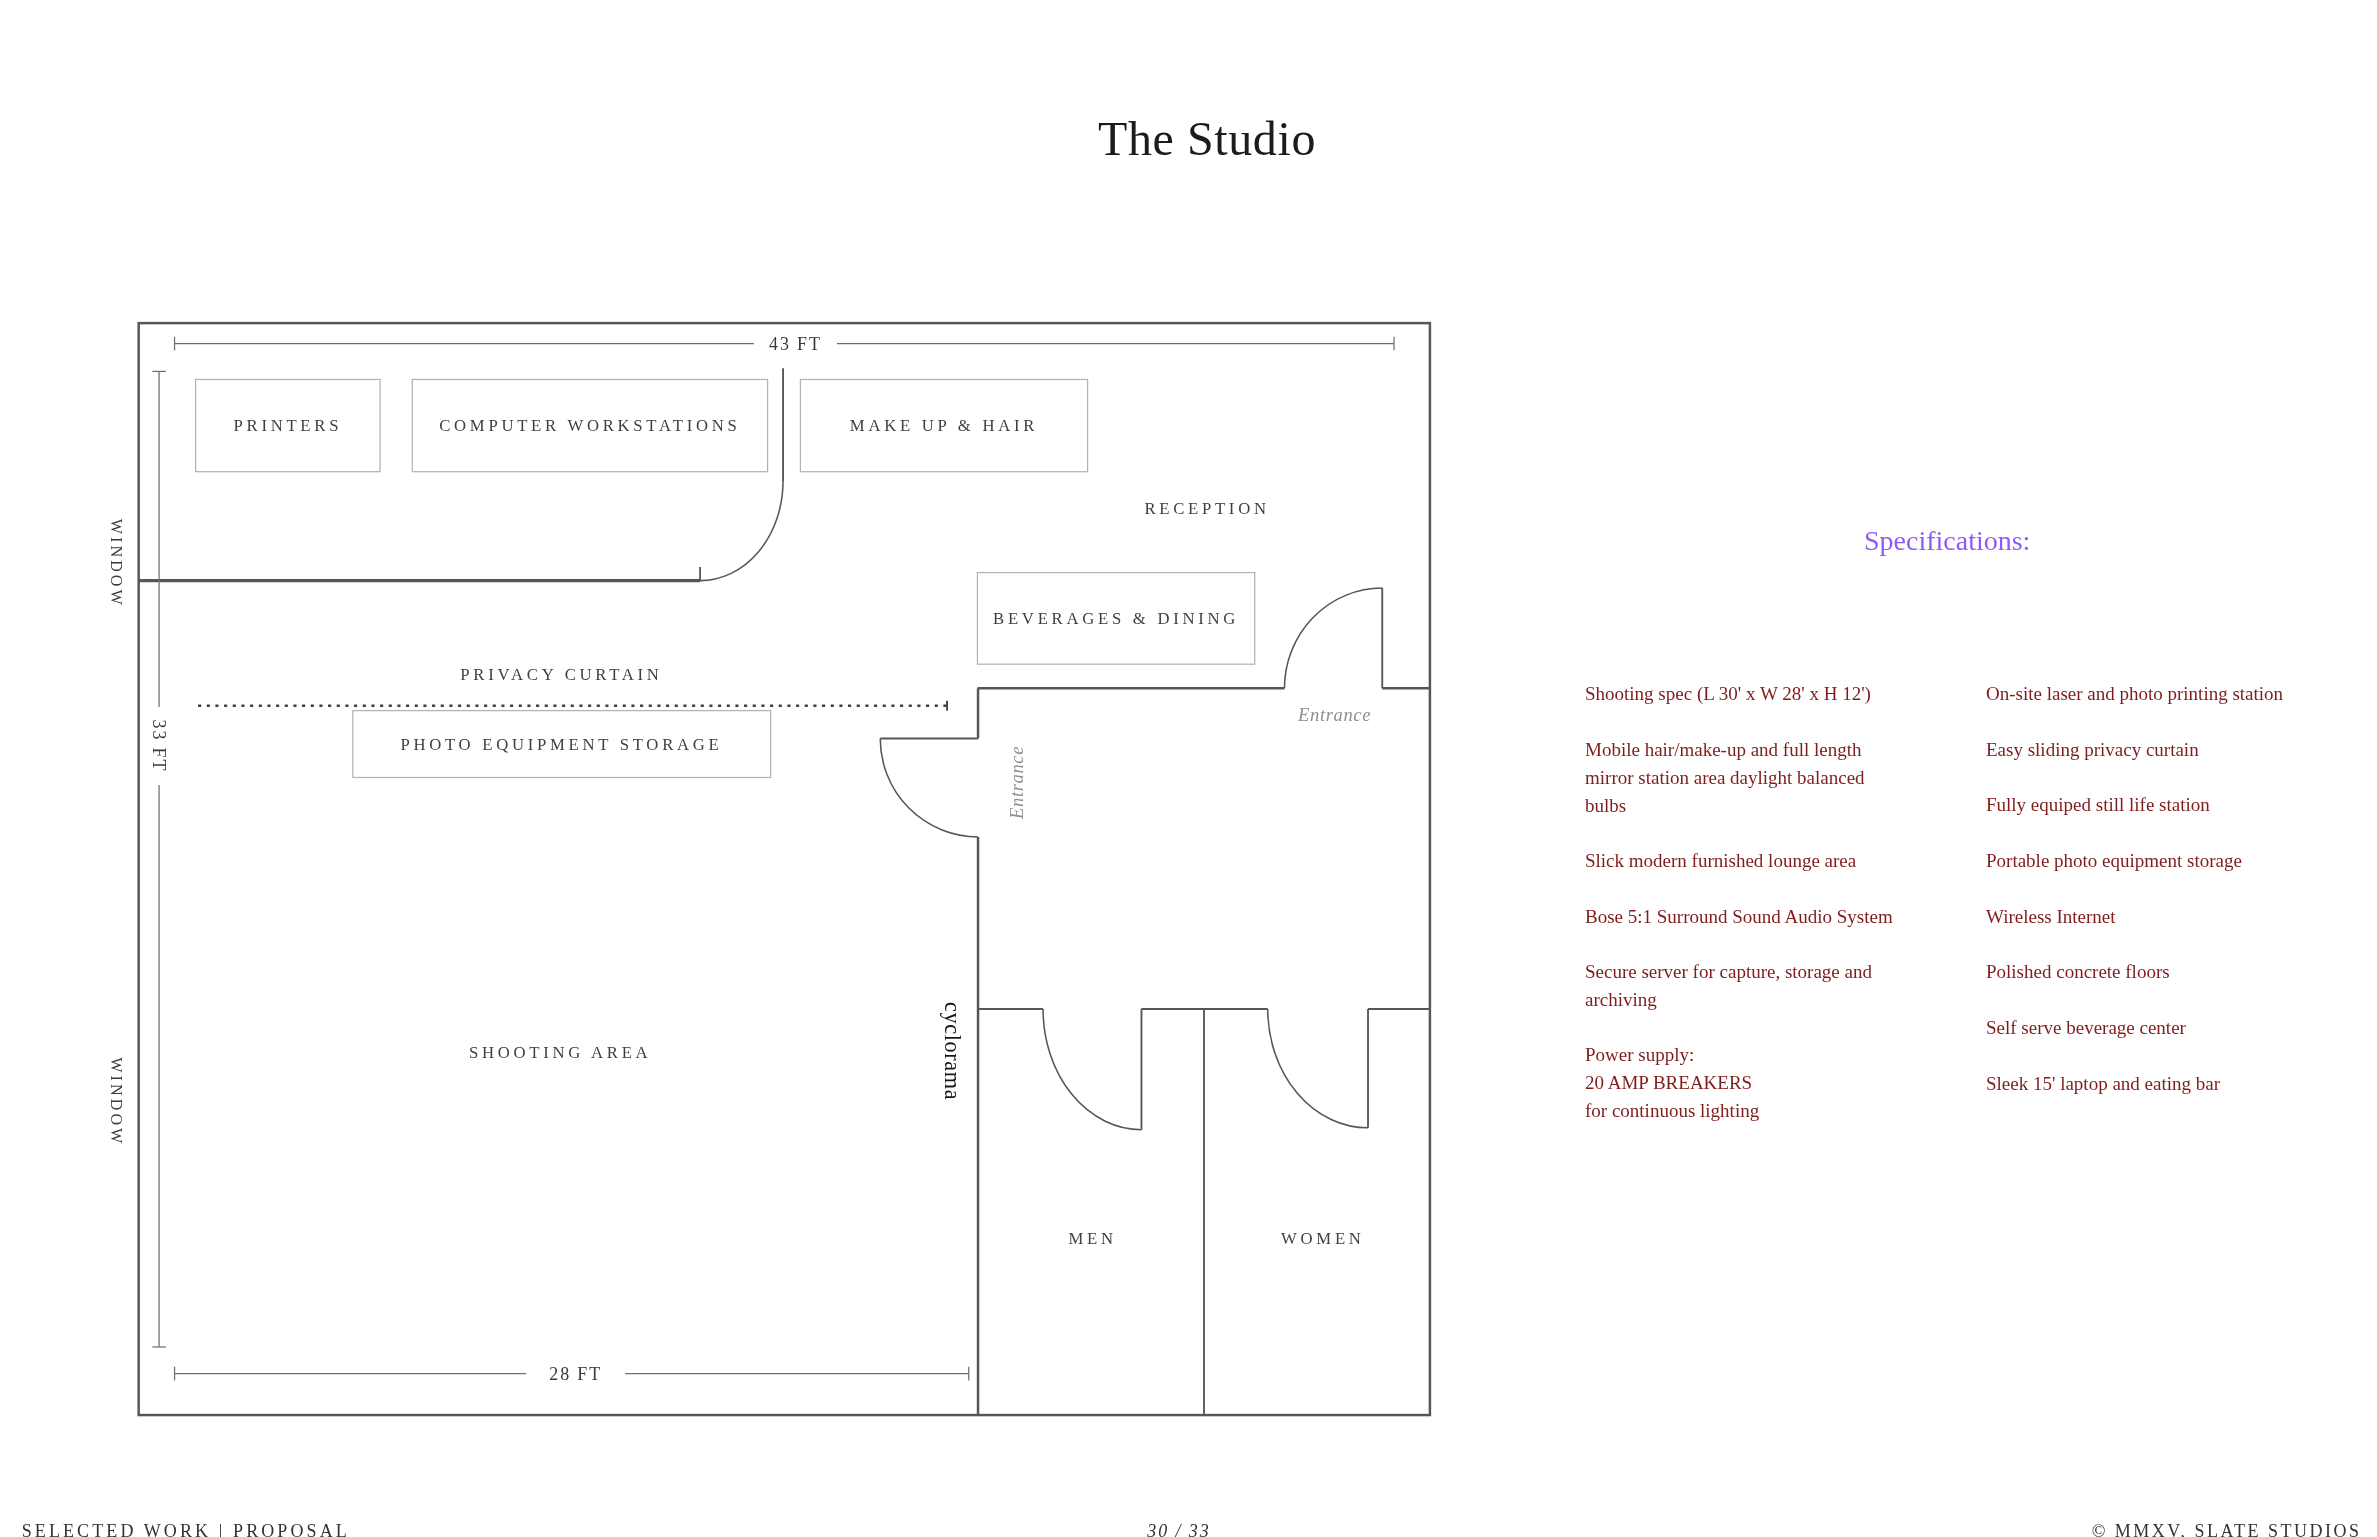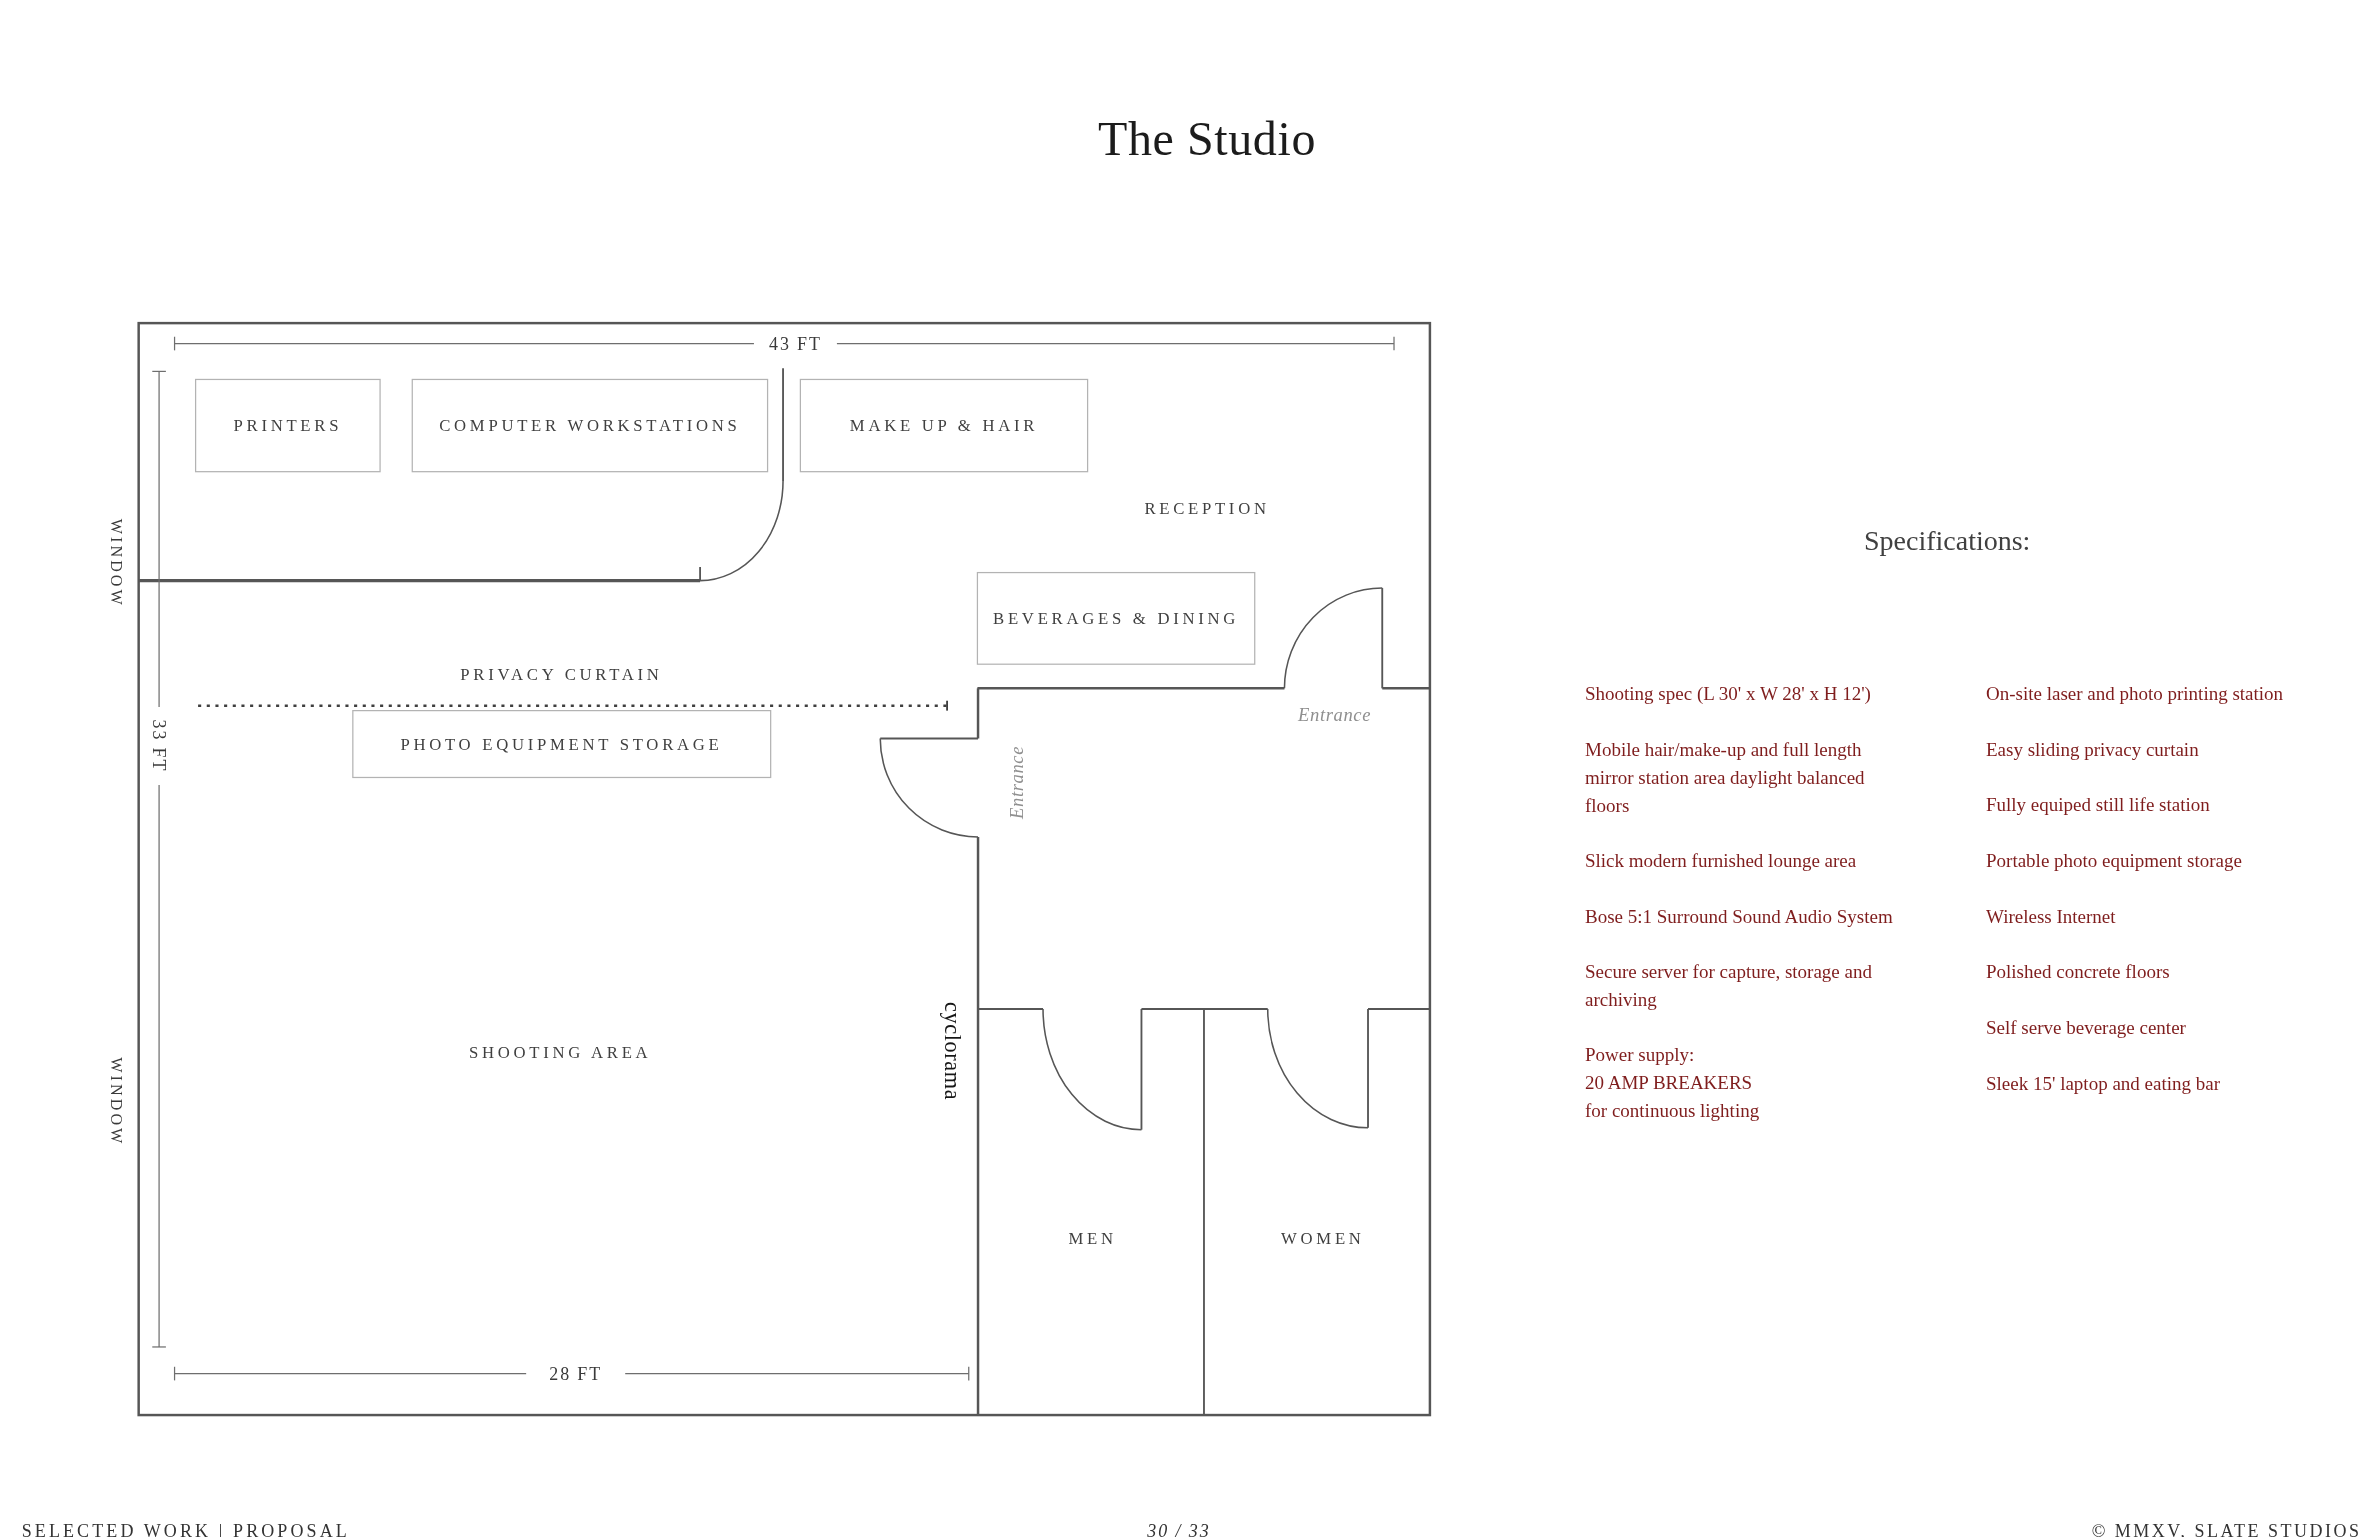--- a/index.html
+++ b/index.html
@@ -6,21 +6,21 @@
   body{
     width:2377px;height:1537px;position:relative;background:#ffffff;
     font-family:"Liberation Serif", serif;color:#1d1d1d;overflow:hidden;
   }
   .abs{position:absolute;}
   .page-title{
     top:87px;left:1207px;transform:translateX(-50%);
     font-size:48px;letter-spacing:0.6px;color:#1c1c1c;white-space:nowrap;margin-top:24px;
   }
   .spec-heading{
-    top:525px;left:1864px;font-size:28px;color:#404040;white-space:nowrap;
+    top:525px;left:1864px;font-size:28px;color:#8b5cf6;white-space:nowrap;
   }
   .spec-col{position:absolute;top:0;left:0;width:0;height:0;}
   .spec-item{
     position:absolute;font-size:19px;line-height:28px;color:#7f1d1d;white-space:nowrap;
   }
   .footer-text{
     font-size:18px;letter-spacing:3.1px;color:#333;white-space:nowrap;top:1521px;
   }
   .footer-center{letter-spacing:1.9px;font-style:italic;}
   svg text{font-family:"Liberation Serif", serif;}
@@ -117,21 +117,21 @@
 
 <div class="abs spec-heading">Specifications:</div>
 
 <div class="spec-col">
   <div class="spec-item" style="left:1585px;top:680px">
     <div>Shooting spec (L 30' x W 28' x H 12')</div>
   </div>
   <div class="spec-item" style="left:1585px;top:736px">
     <div>Mobile hair/make-up and full length</div>
     <div>mirror station area daylight balanced</div>
-    <div>floors</div>
+    <div>bulbs</div>
   </div>
   <div class="spec-item" style="left:1585px;top:847px">
     <div>Slick modern furnished lounge area</div>
   </div>
   <div class="spec-item" style="left:1585px;top:903px">
     <div>Bose 5:1 Surround Sound Audio System</div>
   </div>
   <div class="spec-item" style="left:1585px;top:958px">
     <div>Secure server for capture, storage and</div>
     <div>archiving</div>

